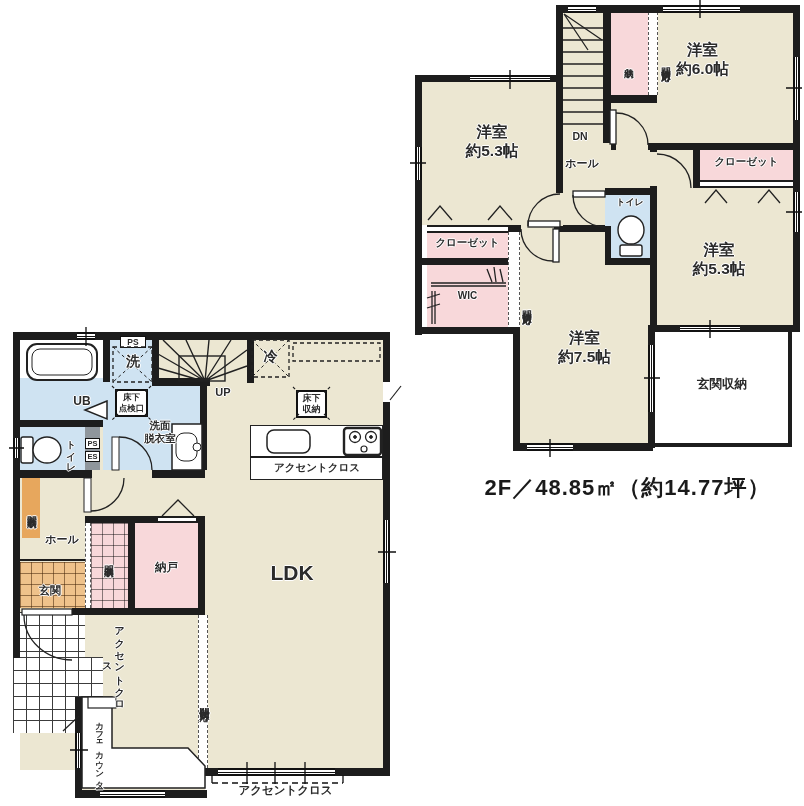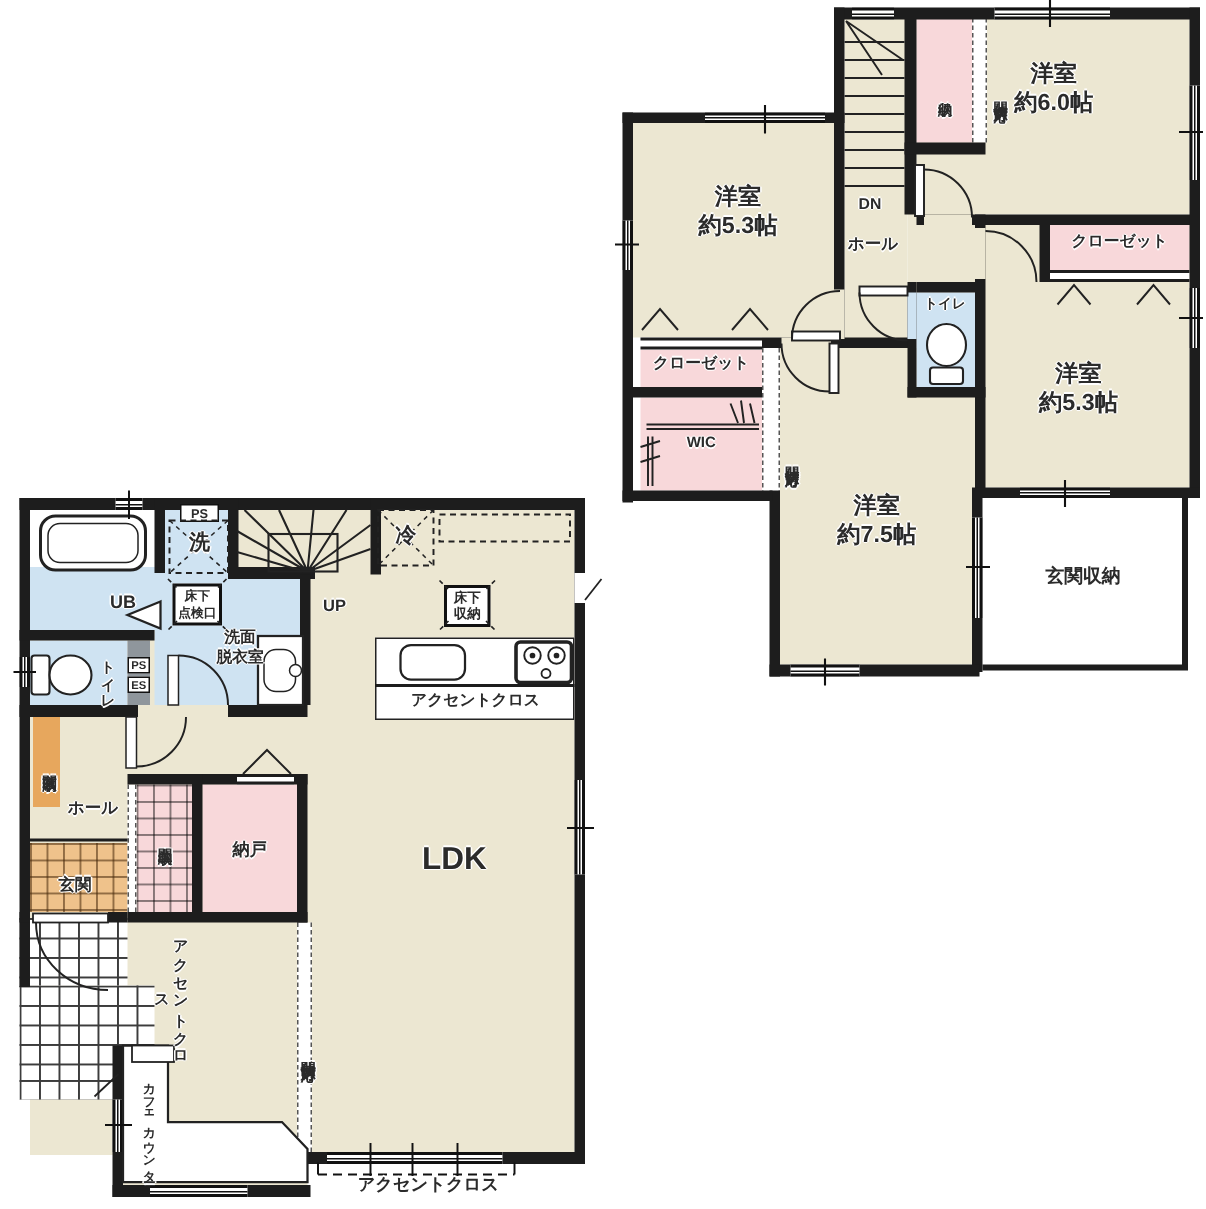--- a/index.html
+++ b/index.html
@@ -256,25 +256,26 @@
   <div class="lbl v" style="left:621px;top:32px;width:14px;height:58px;font-size:9.5px;">収納</div>
   <div class="lbl v" style="left:659px;top:20px;width:13px;height:85px;font-size:9.5px;">開仕切対応可</div>
   <div class="lbl v" style="left:520px;top:262px;width:13px;height:88px;font-size:9.5px;">開仕切対応可</div>
   <div class="lbl" style="left:700px;top:155px;width:93px;font-size:10.5px;">クローゼット</div>
   <div class="lbl" style="left:427px;top:236px;width:81px;font-size:10.5px;">クローゼット</div>
   <div class="lbl" style="left:427px;top:290px;width:81px;font-size:10px;">WIC</div>
   <div class="lbl" style="left:609px;top:197px;width:42px;font-size:9px;">トイレ</div>
   <div class="lbl" style="left:556px;top:157px;width:52px;font-size:11px;">ホール</div>
   <div class="lbl" style="left:564px;top:130px;width:32px;font-size:10.5px;">DN</div>
   <div class="lbl" style="left:658px;top:377px;width:128px;font-size:12.5px;">玄関収納</div>
+  <div class="title" style="left:450px;top:473px;width:355px;font-size:22px;">2F／48.85㎡（約14.77坪）</div>
 
   <div class="lbl" style="left:60px;top:394px;width:44px;font-size:12px;">UB</div>
   <div class="lbl" style="left:121px;top:353px;width:24px;font-size:14px;">洗</div>
   <div class="lbl" style="left:121px;top:337px;width:24px;font-size:8.5px;">PS</div>
-  <div class="lbl" style="left:208px;top:398px;width:30px;font-size:11px;">UP</div>
+  <div class="lbl" style="left:208px;top:386px;width:30px;font-size:11px;">UP</div>
   <div class="lbl" style="left:260px;top:348px;width:21px;font-size:14px;">冷</div>
   <div class="lbl" style="left:298px;top:393px;width:27px;font-size:9px;">
     <span>床下</span>
     <span>収納</span>
   </div>
   <div class="lbl" style="left:116px;top:392px;width:31px;font-size:8.5px;">
     <span>床下</span>
     <span>点検口</span>
   </div>
   <div class="lbl" style="left:124px;top:419px;width:72px;font-size:10.5px;">
@@ -283,20 +284,20 @@
   </div>
   <div class="lbl v" style="left:63px;top:430px;width:14px;height:42px;font-size:9.5px;">トイレ</div>
   <div class="lbl" style="left:86px;top:439px;width:13px;font-size:7.5px;">PS</div>
   <div class="lbl" style="left:86px;top:452px;width:13px;font-size:7.5px;">ES</div>
   <div class="lbl v" style="left:24px;top:483px;width:14px;height:54px;font-size:9.5px;">玄関収納</div>
   <div class="lbl" style="left:36px;top:533px;width:52px;font-size:11px;">ホール</div>
   <div class="lbl v" style="left:102px;top:527px;width:13px;height:64px;font-size:9.5px;">土間収納</div>
   <div class="lbl" style="left:139px;top:560px;width:55px;font-size:11.5px;">納戸</div>
   <div class="lbl" style="left:28px;top:584px;width:44px;font-size:11px;">玄関</div>
   <div class="lbl v" style="left:110px;top:615px;width:15px;height:95px;font-size:10px;">アクセントクロス</div>
-  <div class="lbl" style="left:238px;top:560px;width:130px;">
+  <div class="lbl" style="left:227px;top:560px;width:130px;">
     <span style="font-size:21px;">LDK</span>
   </div>
   <div class="lbl v" style="left:195px;top:658px;width:15px;height:88px;font-size:10px;">開仕切対応可</div>
   <div class="lbl v" style="left:92px;top:710px;width:13px;height:80px;font-size:8.5px;letter-spacing:0;">カフェカウンター</div>
   <div class="lbl" style="left:252px;top:461px;width:130px;font-size:10.5px;">アクセントクロス</div>
   <div class="lbl" style="left:228px;top:783px;width:115px;font-size:11.5px;">アクセントクロス</div>
 </div>
 
 </body></html>

